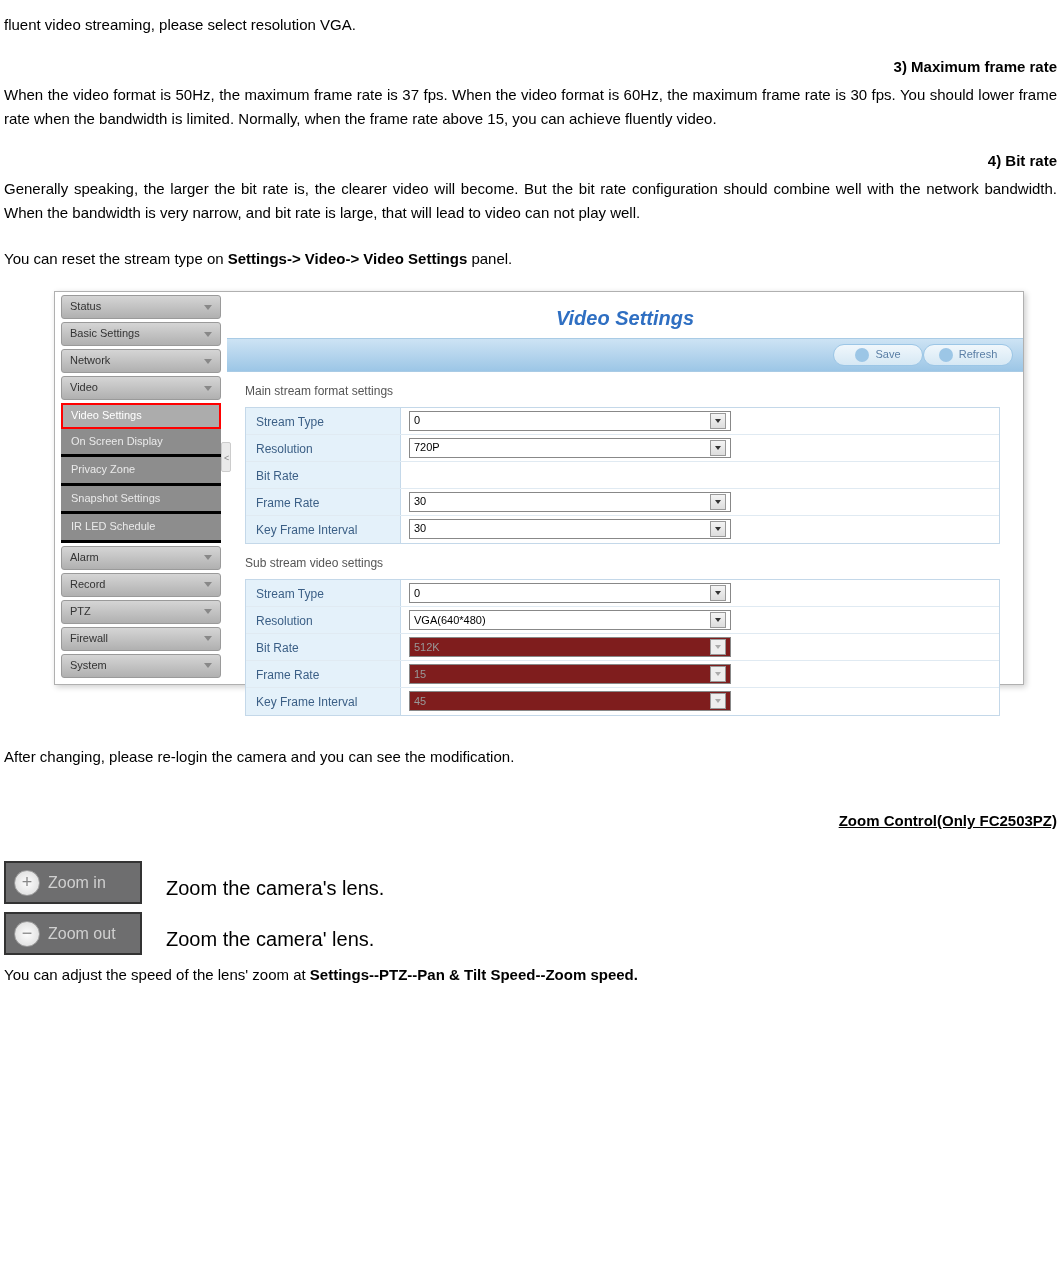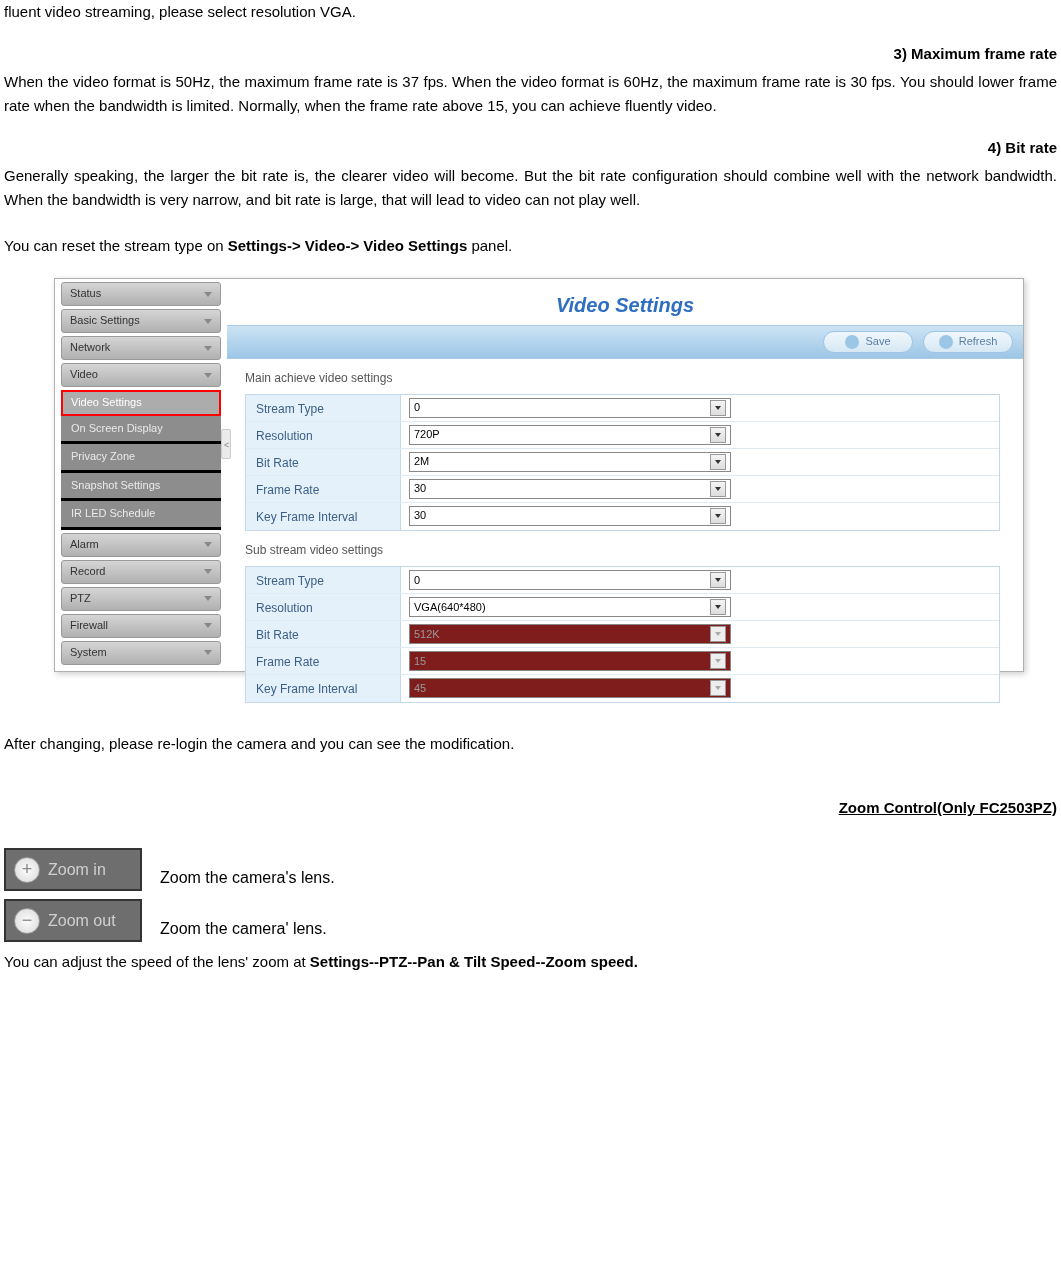--- a/index.html
+++ b/index.html
@@ -1,37 +1,37 @@
 <!DOCTYPE html>
 <html><head>
   <meta charset="utf-8">
   <style>
     * { box-sizing: border-box; margin: 0; padding: 0; }
     body { font-family: Arial, sans-serif; font-size: 15px; color: #000; line-height: 1.6; padding: 0; width: 1061px; }
-    .doc-content { padding: 0 4px; }
+    .doc-content { padding: 13px 4px; }
     .para { text-align: justify; margin-bottom: 4px; }
     .heading { font-weight: bold; margin-top: 18px; margin-bottom: 4px; text-align: right; }
     .spacer { height: 18px; }
     .figure-container { margin: 20px 0 10px 50px; width: 970px; }
     .caption { text-align: center; margin-top: 8px; font-size: 15px; }
     .underline { text-decoration: underline; }
     
     
     .settings-panel { border: 1px solid #b0b0b0; box-shadow: 2px 2px 6px rgba(0,0,0,0.2); background: #fff; display: flex; height: 394px; position: relative; justify-content: flex-end; }
     
     .sidebar { width: 172px; background: #fff; padding: 0; }
     .sidebar-item { position: relative; height: 24px; background: linear-gradient(#d5d5d5, #b0b0b0); border: 1px solid #9a9a9a; border-radius: 3px; margin: 3px 6px; font-size: 11px; color: #333; padding: 4px 8px; cursor: pointer; display:flex; align-items:center; justify-content:space-between;}
     .sidebar-item .chev { width:0;height:0;border-left:4px solid transparent;border-right:4px solid transparent;border-top:5px solid #888;}
     .sidebar-sub { font-size: 11px; color: #eaeaea; background: #8d8d8d; margin: 0 6px; padding: 4px 10px; border-bottom: 3px solid #000000; cursor:pointer; }
     .sidebar-sub.active { border: 2px solid #ff0000; background: #acacac; color: #fff; padding: 2px 8px; }
     
     .main-area { flex: 1; background: #fff; position: relative; }
     .title-band { text-align: center; padding: 10px 0 4px 0; }
     .title-band-text { color: #2f6fc2; font-size: 20px; font-weight: bold; font-style: italic; }
-    .action-bar { background: linear-gradient(#cde3f4, #9cc6e6); height: 34px; display: flex; justify-content: flex-end; align-items: center; padding-right: 10px; gap: 10px; border-top: 1px solid #a9cbe5; border-bottom: 1px solid #a9cbe5;}
+    .action-bar { background: linear-gradient(#cde3f4, #9cc6e6); height: 34px; display: flex; justify-content: flex-end; align-items: center; padding-right: 10px; border-top: 1px solid #a9cbe5; border-bottom: 1px solid #a9cbe5;}
     .action-btn { background: linear-gradient(#f0f7fc,#d6e8f4); border: 1px solid #9cc6e6; border-radius: 11px; height: 22px; width: 90px; display: flex; align-items: center; justify-content: center; font-size: 11px; color: #5a7ea5; gap: 6px; cursor:pointer; }
     .action-btn .ico { width: 14px; height: 14px; border-radius: 50%; background:#9cc6e6; display:inline-block; }
     
     .section-label { font-size: 12px; color: #555; padding: 10px 0 6px 18px; }
     
     .form-table { width: 755px; margin-left: 18px; border: 1px solid #c4d8e9; border-collapse: collapse; }
     .form-row { display: flex; height: 27px; border-bottom: 1px solid #e0eaf2; }
     .form-row:last-child { border-bottom: none; }
     .form-label { width: 155px; background: #e4f1fa; color: #3b5f86; font-size: 12px; padding: 5px 10px; border-right: 1px solid #c4d8e9; }
     .form-field { flex: 1; background: #fff; padding: 3px 8px; }
@@ -43,21 +43,21 @@
     .dd.disabled .dd-arrow::after { border-top-color:#aaa; }
     
     .collapse-toggle { position: absolute; left: -6px; top: 150px; width: 10px; height: 30px; background: #eaeaea; border:1px solid #ccc; border-radius: 2px; }
     .collapse-toggle::after { content:'<'; font-size: 9px; color: #888; position: absolute; top: 8px; left: 2px; }
     
     
     .zoom-section { margin-top: 28px; }
     .zoom-row { display: flex; align-items: flex-end; margin-bottom: 8px; }
     .zoom-btn { width: 138px; height: 43px; border: 2px solid #333; background: #6e6e6f; color: #d0d0d0; font-size: 16px; display: flex; align-items: center; padding: 0 8px; gap: 8px; }
     .zoom-circle { width: 26px; height: 26px; border-radius: 50%; background: radial-gradient(#fdfdfd,#d8d8d8); border: 1px solid #999; display:flex;align-items:center;justify-content:center; font-size:18px; color:#888; }
-    .zoom-desc { margin-left: 18px; font-size: 16px; }
+    .zoom-desc { margin-left: 24px; font-size: 20px; }
   </style>
 </head>
 <body>
 
 <div class="doc-content">
   <p class="para">fluent video streaming, please select resolution VGA.</p>
 
   <p class="heading">3) Maximum frame rate</p>
   <p class="para">When the video format is 50Hz, the maximum frame rate is 37 fps. When the video format is 60Hz, the maximum frame rate is 30 fps. You should lower frame rate when the bandwidth is limited. Normally, when the frame rate above 15, you can achieve fluently video.</p>
 
@@ -125,21 +125,21 @@
           <div class="action-btn">
               <span class="ico"></span>
               <span>Save</span>
             </div>
           <div class="action-btn">
               <span class="ico"></span>
               <span>Refresh</span>
             </div>
         </div>
 
-        <div class="section-label">Main achieve video settings</div>
+        <div class="section-label">Main stream format settings</div>
         <div class="form-table">
           <div class="form-row">
               <div class="form-label">Stream Type</div>
               <div class="form-field">
                 <div class="dd">
                   <span>0</span>
                   <span class="dd-arrow"></span>
                 </div>
               </div>
             </div>
@@ -147,26 +147,20 @@
               <div class="form-label">Resolution</div>
               <div class="form-field">
                 <div class="dd">
                   <span>720P</span>
                   <span class="dd-arrow"></span>
                 </div>
               </div>
             </div>
           <div class="form-row">
               <div class="form-label">Bit Rate</div>
-              <div class="form-field">
-                <div class="dd">
-                  <span>2M</span>
-                  <span class="dd-arrow"></span>
-                </div>
-              </div>
             </div>
           <div class="form-row">
               <div class="form-label">Frame Rate</div>
               <div class="form-field">
                 <div class="dd">
                   <span>30</span>
                   <span class="dd-arrow"></span>
                 </div>
               </div>
             </div>

